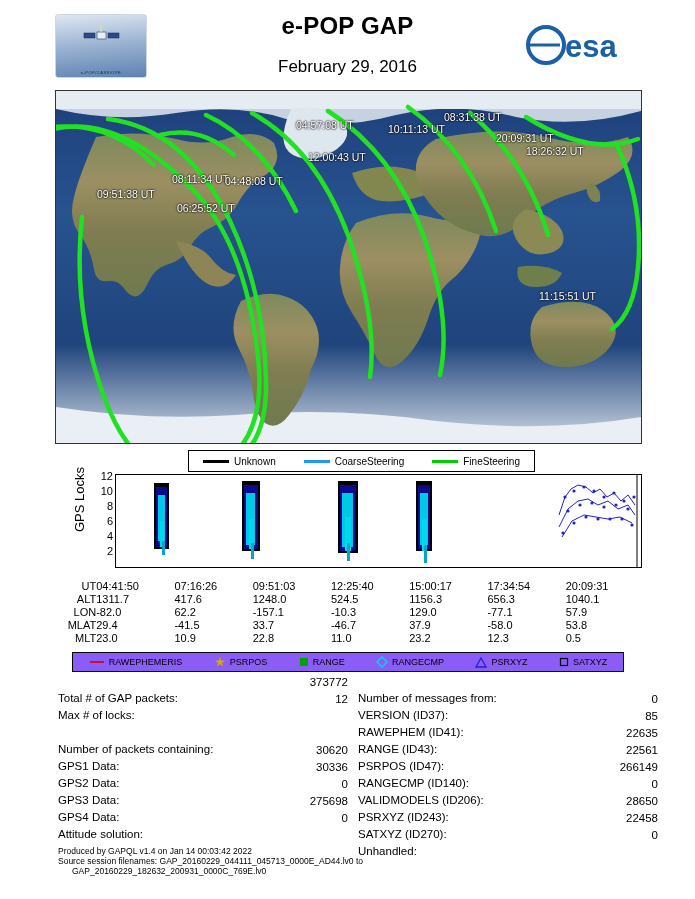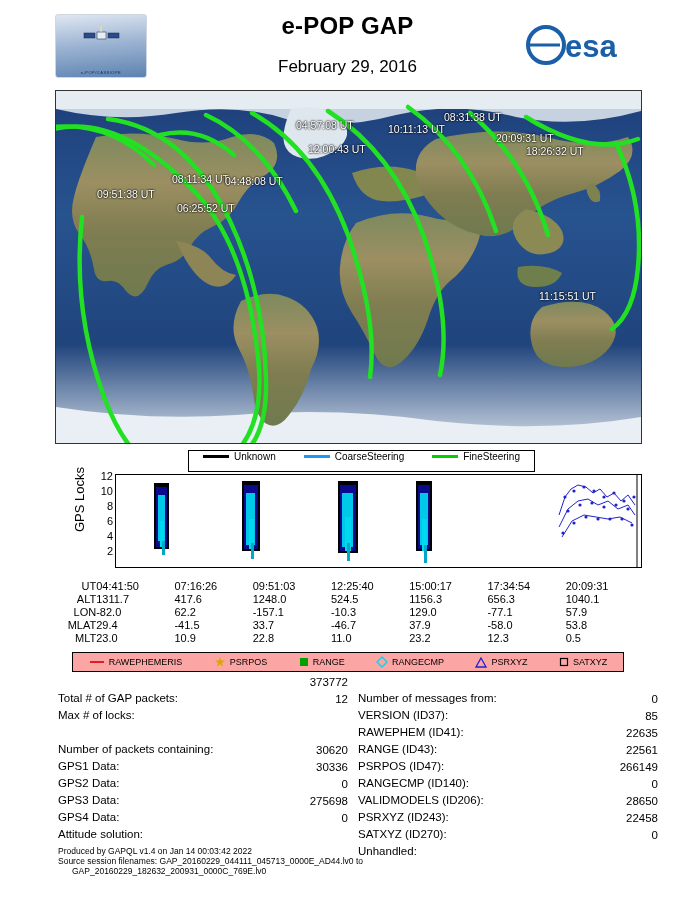--- a/index.html
+++ b/index.html
@@ -45,21 +45,21 @@
   .map-img{position:absolute;left:0;top:0;width:585px;height:352px;}
   .map-label{
     position:absolute;color:#ffffff;font-size:10.5px;white-space:nowrap;
     text-shadow:0 0 2px #000,0 0 2px #000;
   }
 
   
   .legend-track{
     position:absolute;left:188px;top:450px;width:345px;height:20px;
     border:1px solid #000;background:#fff;
-    display:flex;align-items:flex-start;justify-content:space-around;
+    display:flex;align-items:center;justify-content:space-around;
     font-size:10px;
   }
   .legend-track .item{display:flex;align-items:center;gap:5px;}
   .legend-track .swatch{display:inline-block;width:26px;height:3px;}
 
   
   .plot-wrap{position:absolute;left:55px;top:474px;width:585px;height:104px;}
   .plot-frame{
     position:absolute;left:60px;top:0;width:525px;height:92px;
     border:1px solid #000;background:#fff;overflow:hidden;
@@ -71,21 +71,21 @@
     font-size:11px;
   }
   .tbl table{border-collapse:collapse;width:100%;}
   .tbl td{padding:0 0 1px 0;white-space:nowrap;}
   .tbl td.rowlab{width:52px;text-align:right;padding-right:0;}
   .tbl td.v{width:78px;text-align:left;}
 
   
   .legend-mark{
     position:absolute;left:72px;top:652px;width:550px;height:18px;
-    border:1px solid #000;background:#fca5a5;
+    border:1px solid #000;background:#8b5cf6;
     display:flex;align-items:center;justify-content:space-around;
     font-size:9px;
   }
   .legend-mark .item{display:flex;align-items:center;gap:4px;}
 
   
   .stats{
     position:absolute;left:0;top:676px;width:695px;height:160px;font-size:11.5px;
   }
   .stats .col-left{position:absolute;left:58px;top:0;width:290px;}
@@ -191,21 +191,21 @@
       <g fill="none" stroke="#22e022" stroke-width="4" stroke-linecap="round">
         <path d="M-6 36 q60 -6 104 38"></path>
       </g>
     </svg>
 
     <div class="map-label" style="left:240px;top:28px">04:57:08 UT</div>
     <div class="map-label" style="left:388px;top:20px">08:31:38 UT</div>
     <div class="map-label" style="left:332px;top:32px">10:11:13 UT</div>
     <div class="map-label" style="left:440px;top:41px">20:09:31 UT</div>
     <div class="map-label" style="left:470px;top:54px">18:26:32 UT</div>
-    <div class="map-label" style="left:252px;top:52px">12:00:43 UT</div>
+    <div class="map-label" style="left:252px;top:60px">12:00:43 UT</div>
     <div class="map-label" style="left:116px;top:82px">08:11:34 UT</div>
     <div class="map-label" style="left:169px;top:84px">04:48:08 UT</div>
     <div class="map-label" style="left:41px;top:97px">09:51:38 UT</div>
     <div class="map-label" style="left:121px;top:111px">06:25:52 UT</div>
     <div class="map-label" style="left:483px;top:199px">11:15:51 UT</div>
   </div>
 
   <div class="legend-track">
     <div class="item">
       <span class="swatch" style="background:#000000"></span>

